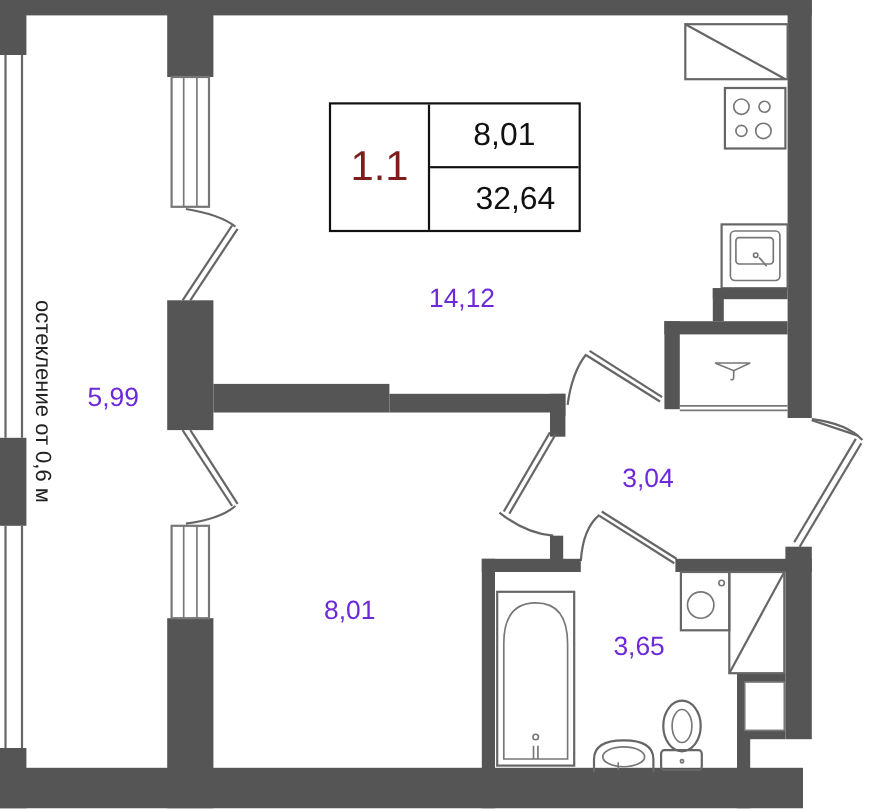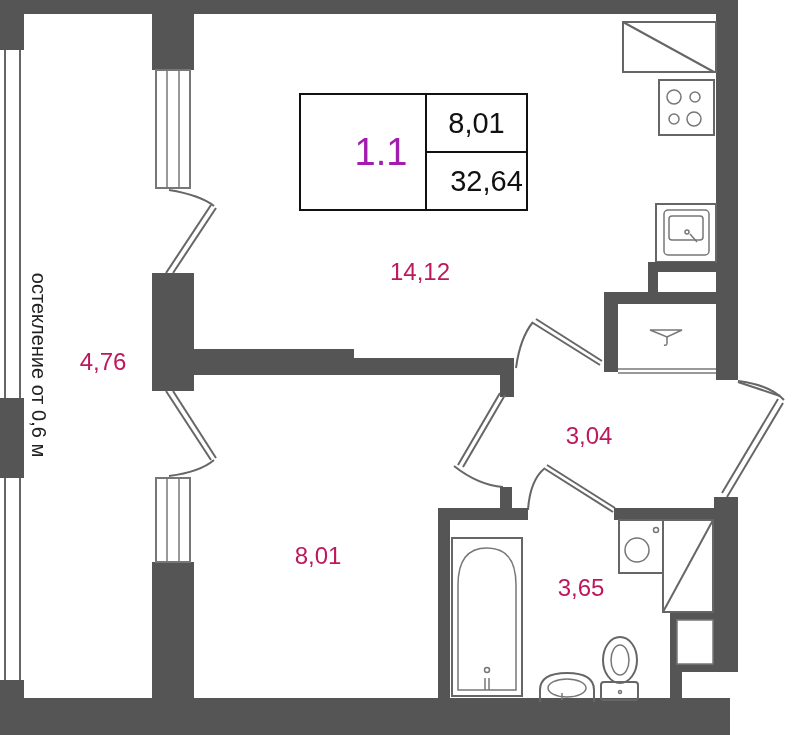--- a/index.html
+++ b/index.html
@@ -2,23 +2,23 @@
 <html><head>
 <meta charset="utf-8">
 <style>
   html, body { margin: 0; padding: 0; background: #ffffff; }
   body { width: 800px; height: 735px; position: relative; overflow: hidden; font-family: "Liberation Sans", sans-serif; }
   svg { position: absolute; left: 0; top: 0; }
   .wall { fill: #555555; }
   .thin { fill: none; stroke: #666666; stroke-width: 2; }
   .thin1 { fill: none; stroke: #777777; stroke-width: 1.5; }
   .winfill { fill: #ffffff; stroke: #777777; stroke-width: 2; }
-  .label { position: absolute; font-size: 24px; color: #be185d; white-space: nowrap; transform: translate(-50%, -50%); }
+  .label { position: absolute; font-size: 24px; color: #6d28d9; white-space: nowrap; transform: translate(-50%, -50%); }
   .summary { position: absolute; left: 299px; top: 93px; width: 229px; height: 118px; border: 2px solid #111; box-sizing: border-box; display: flex; background: #fff; }
-  .summary .num { width: 88px; border-right: 2px solid #111; display: flex; align-items: center; justify-content: center; font-size: 38px; color: #a21caf; padding-left: 36px; }
+  .summary .num { width: 88px; border-right: 2px solid #111; display: flex; align-items: center; justify-content: center; font-size: 38px; color: #7f1d1d; }
   .summary .vals { flex: 1; display: flex; flex-direction: column; }
   .summary .vals div { flex: 1; display: flex; align-items: center; justify-content: center; font-size: 29px; color: #111; border-bottom: 2px solid #111; }
   .summary .vals div:last-child { border-bottom: none; margin-left: 20px; }
   .glazing { position: absolute; left: 38px; top: 365px; transform: translate(-50%, -50%) rotate(90deg); font-size: 20px; color: #222; white-space: nowrap; }
 </style>
 </head>
 <body>
 
 <svg width="800" height="735" viewBox="0 0 800 735">
 
@@ -159,17 +159,17 @@
 <div class="summary">
   <div class="num">1.1</div>
   <div class="vals">
     <div>8,01</div>
     <div>32,64</div>
   </div>
 </div>
 
 <div class="label" style="left:420px; top:272px;">14,12</div>
 <div class="label" style="left:318px; top:556px;">8,01</div>
-<div class="label" style="left:103px; top:362px;">4,76</div>
+<div class="label" style="left:103px; top:362px;">5,99</div>
 <div class="label" style="left:589px; top:436px;">3,04</div>
 <div class="label" style="left:581px; top:588px;">3,65</div>
 
 <div class="glazing">остекление от 0,6 м</div>
 
 </body></html>

